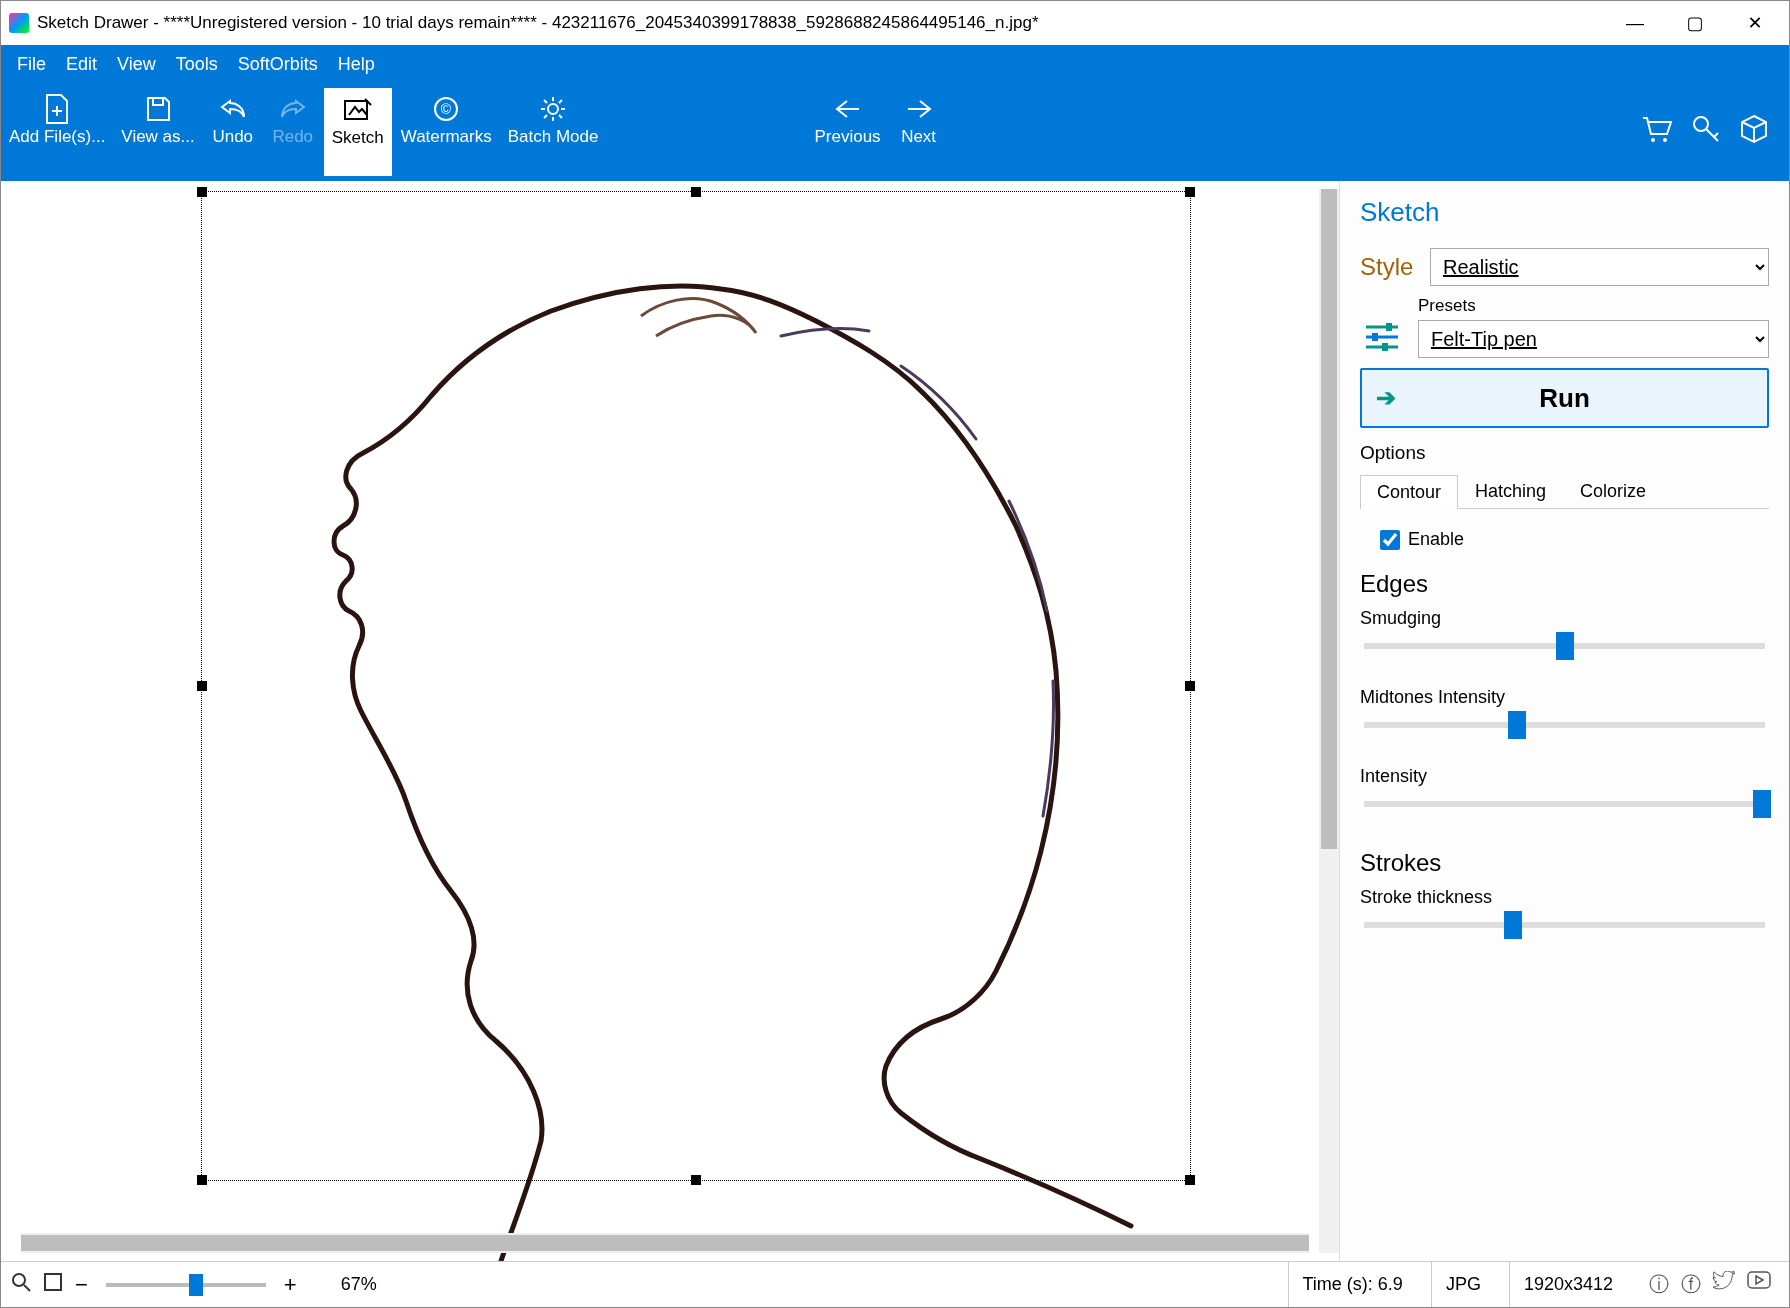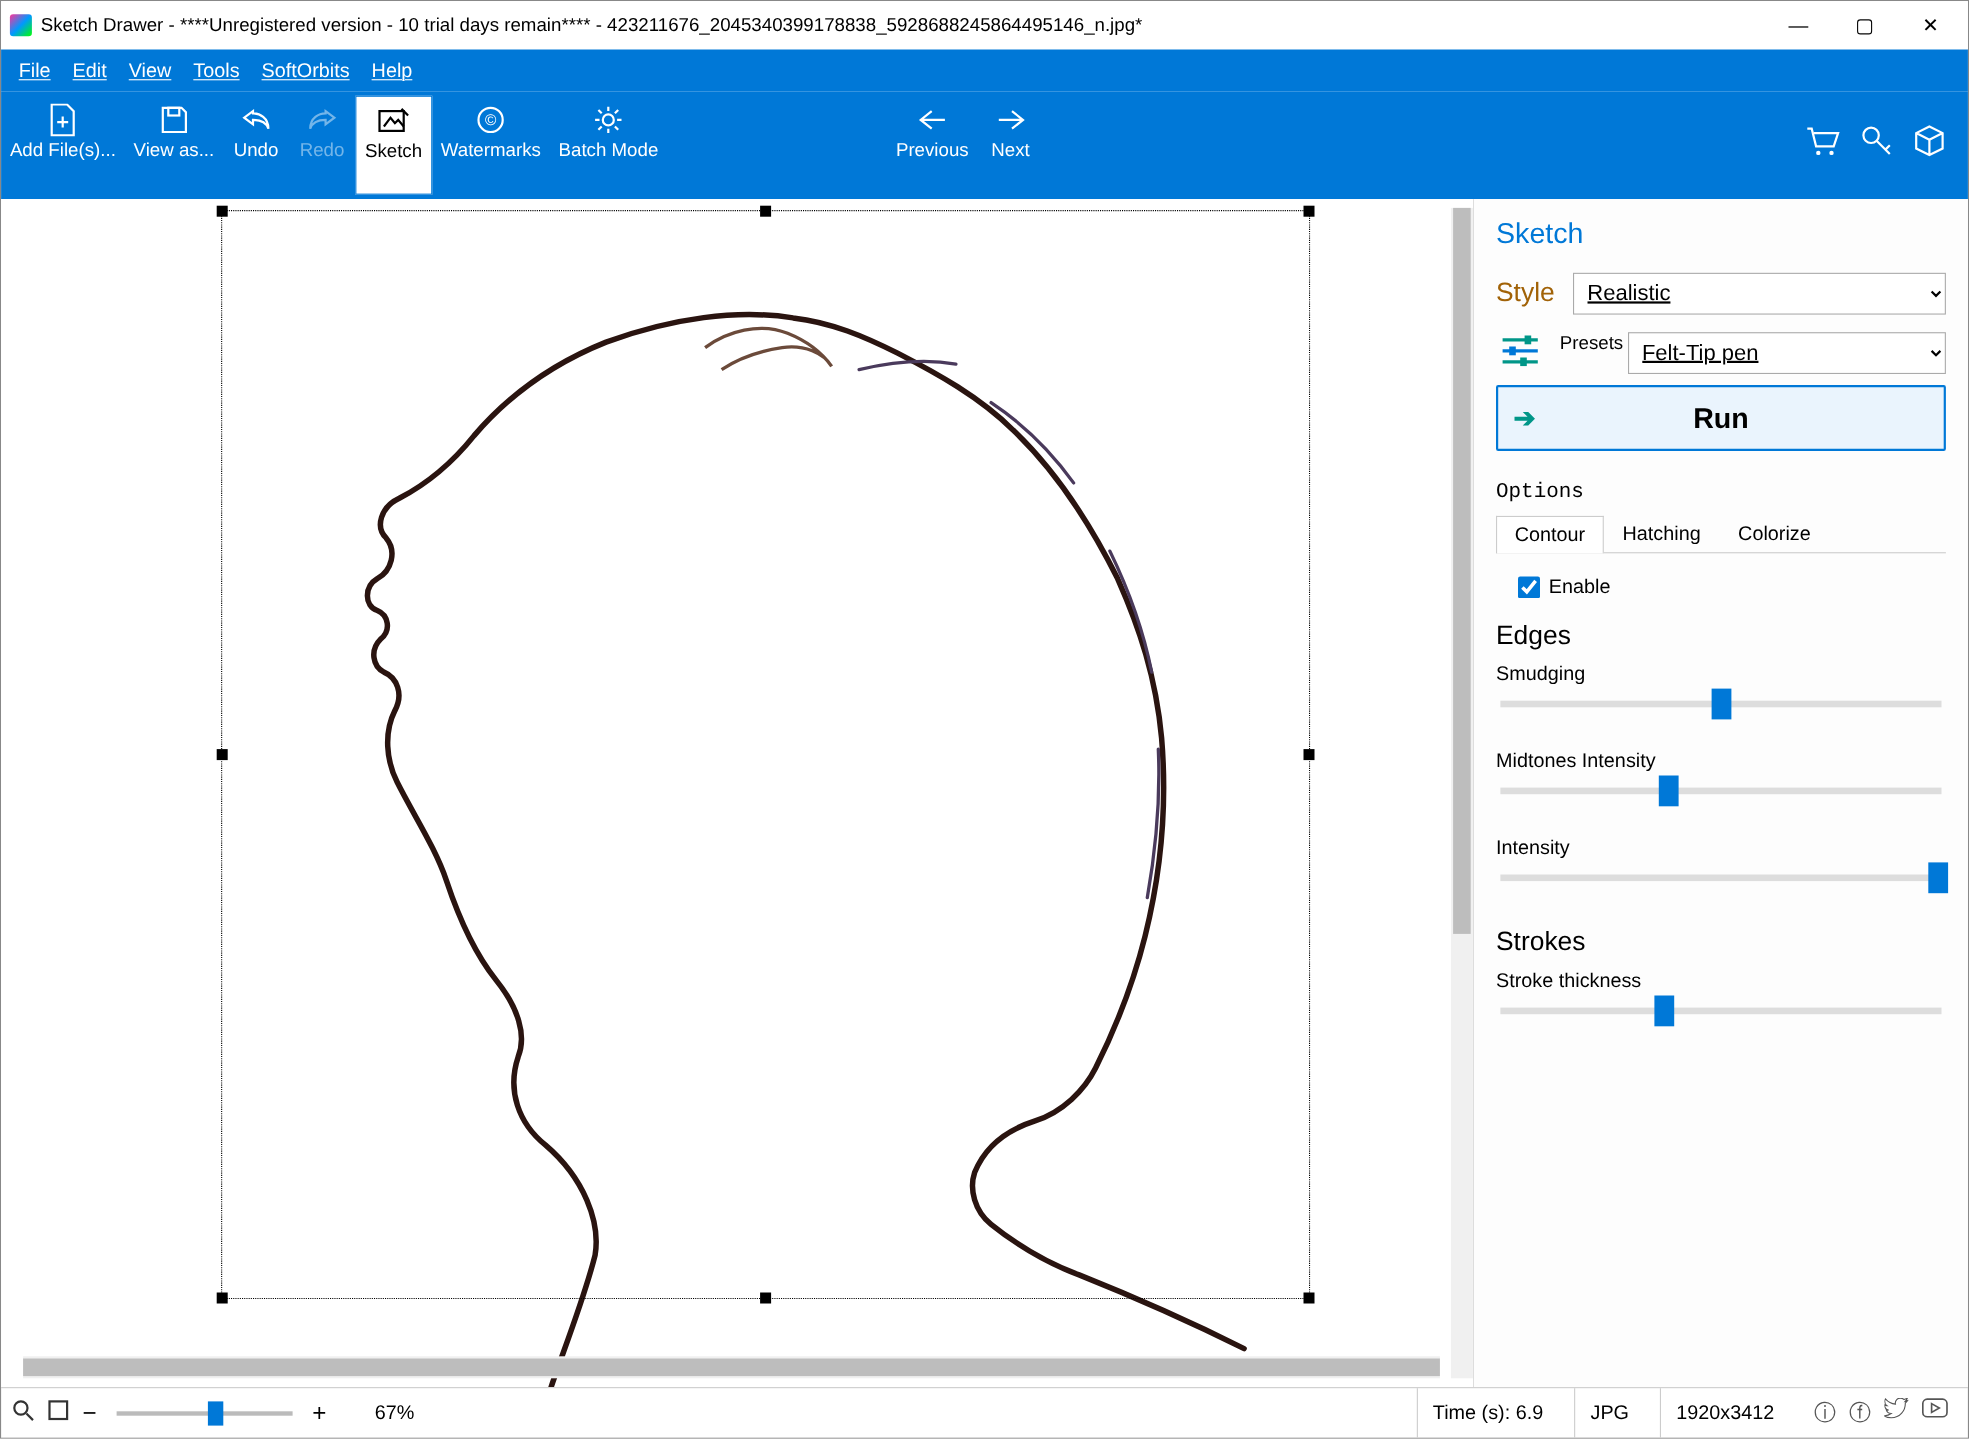--- a/index.html
+++ b/index.html
@@ -9,21 +9,21 @@
 
 
 .titlebar { height: 44px; background: #fff; display: flex; align-items: center; padding: 0 4px 0 8px; font-size: 17px; color: #000; }
 .titlebar .app-icon { width: 20px; height: 20px; margin-right: 8px; background: linear-gradient(135deg,#f39,#09f,#0f0); border-radius: 3px; }
 .titlebar .title { flex: 1; }
 .titlebar .win-btn { width: 60px; height: 44px; display: flex; align-items: center; justify-content: center; font-size: 18px; cursor: default; }
 
 
 .menubar { height: 38px; background: #0078d7; color: #fff; display: flex; align-items: center; padding: 0 6px; font-size: 18px; }
 .menubar .menu-item { padding: 4px 10px; cursor: default; }
-.menubar .menu-item span { text-decoration: underline; text-decoration-thickness: 1px; text-underline-offset: 2px; }
+.menubar .menu-item span { text-decoration-thickness: 1px; text-underline-offset: 2px; }
 
 
 .toolbar { height: 98px; background: #0078d7; color: #fff; display: flex; align-items: flex-start; padding-top: 4px; }
 .tool-btn { display: flex; flex-direction: column; align-items: center; justify-content: flex-start; padding: 4px 8px 6px; font-size: 17px; line-height: 1.2; cursor: default; min-width: 60px; height: 90px; }
 .tool-btn .icon { height: 36px; display: flex; align-items: center; justify-content: center; font-size: 28px; }
 .tool-btn.active { background: #fff; color: #000; border: 1px solid #0078d7; }
 .tool-btn.disabled { opacity: 0.45; }
 .toolbar .spacer { flex: 1; }
 .toolbar .right-icons { display: flex; gap: 18px; padding-right: 20px; align-items: center; height: 90px; }
 .toolbar .right-icons .ri { font-size: 30px; cursor: default; }
@@ -47,25 +47,25 @@
 .sketch-svg { position: absolute; left: 200px; top: -10px; width: 1060px; height: 1100px; }
 
 
 .sidepanel { width: 450px; background: #fdfdfd; border-left: 1px solid #ddd; padding: 16px 20px; overflow-y: auto; display: flex; flex-direction: column; gap: 10px; }
 .sidepanel h2 { color: #0078d7; font-weight: 400; font-size: 26px; margin-bottom: 10px; }
 .row { display: flex; align-items: center; gap: 14px; }
 .row label { font-size: 24px; min-width: 56px; color: #a16207; }
 select { flex: 1; font-size: 20px; padding: 6px 8px; border: 1px solid #aaa; background: #fff; text-decoration: underline; }
 .presets-block { display: flex; gap: 14px; align-items: flex-end; }
 .presets-block .adj-icon { width: 44px; height: 44px; display: flex; align-items: center; justify-content: center; }
-.presets-block .pcol { flex: 1; display: flex; gap: 4px; }
+.presets-block .pcol { flex: 1; display: flex; flex-direction: column; gap: 4px; }
 .presets-block .pcol span { font-size: 17px; }
 .run-btn { width: 100%; height: 60px; background: #eaf4fd; border: 2px solid #0078d7; border-radius: 2px; display: flex; align-items: center; justify-content: center; font-size: 26px; font-weight: 600; cursor: default; position: relative; }
 .run-btn .arrow { position: absolute; left: 14px; color: #009688; font-size: 24px; }
-.options-label { font-size: 19px; margin-top: 16px; font-family: Liberation Mono, monospace; }
+.options-label { font-size: 19px; margin-top: 4px; }
 .tabs { display: flex; border-bottom: 1px solid #ccc; }
 .tab { padding: 6px 16px; font-size: 18px; cursor: default; border: 1px solid transparent; border-bottom: none; }
 .tab.active { border-color: #ccc; background: #fff; position: relative; top: 1px; }
 .check-row { display: flex; align-items: center; gap: 8px; padding: 10px 0 6px 20px; }
 .check-row input { width: 20px; height: 20px; accent-color: #0078d7; }
 .check-row span { font-size: 18px; }
 .group-title { font-size: 24px; font-weight: 400; margin-top: 4px; }
 .slider-block { padding-left: 0; margin-bottom: 14px; }
 .slider-label { font-size: 18px; margin-bottom: 6px; }
 .slider-track { position: relative; height: 6px; background: #ddd; margin: 14px 4px; }

